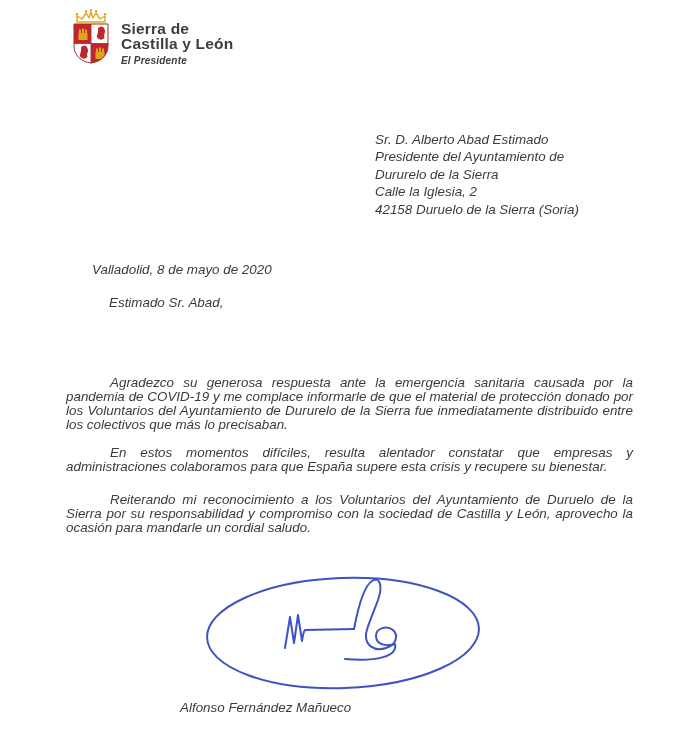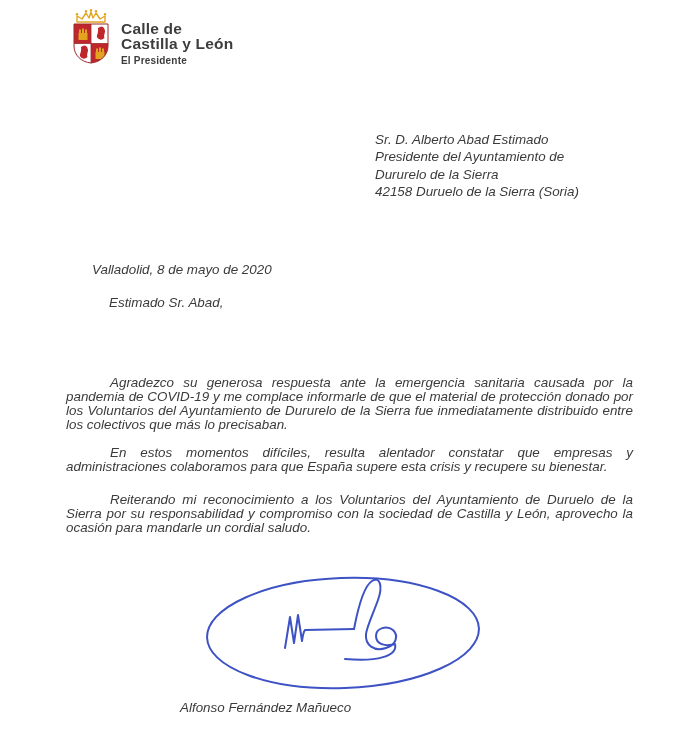--- a/index.html
+++ b/index.html
@@ -9,21 +9,21 @@
     width:677px;height:733px;
     background:#ffffff;
     font-family:"Liberation Sans",sans-serif;
     color:#3a3a3a;
     overflow:hidden;
   }
   
   .letterhead{position:absolute;left:68px;top:7px;display:flex;align-items:flex-start;}
   .lh-text{margin-left:7px;padding-top:14px;}
   .lh-name{font-size:15.5px;font-weight:700;line-height:15px;color:#3d3d3d;letter-spacing:.2px;}
-  .lh-office{font-size:10px;font-weight:700;margin-top:4px;color:#3d3d3d;letter-spacing:.2px;}
+  .lh-office{font-size:10px;font-weight:700;margin-top:4px;color:#3d3d3d;letter-spacing:.2px;font-style:italic;}
   
   .typed{font-style:italic;font-size:13.4px;line-height:17.4px;color:#3b3b3b;}
   .recipient{position:absolute;left:375px;top:131px;}
   .dateline{position:absolute;left:92px;top:261px;}
   .salutation{position:absolute;left:109px;top:294px;}
   .body-block{position:absolute;left:66px;top:376px;width:567px;text-align:justify;}
   .body-block p{margin:0;text-indent:44px;line-height:14px;}
   .body-block p.p1{margin-bottom:14px;}
   .body-block p.p2{margin-bottom:19px;}
   
@@ -73,30 +73,31 @@
 
         <path fill="#c0272d" d="M30,21 q4,-3 6,0 q2,3 0.5,6 q-1,2 0,4 q-3.5,3 -6.5,0.5 q-2,-2 -0.5,-4.5 q1,-3 0.5,-6 z"></path>
 
         <path fill="#c0272d" d="M13,40 q4,-3 6,0 q2,3 0.5,6 q-1,2 0,4 q-3.5,3 -6.5,0.5 q-2,-2 -0.5,-4.5 q1,-3 0.5,-6 z"></path>
       </g>
       <path d="M6,17 H40 V39 C40,48 33,55 23,56 C13,55 6,48 6,39 Z" fill="none" stroke="#9c2b2b" stroke-width="1"></path>
       <line x1="23" y1="17" x2="23" y2="56" stroke="#9c2b2b" stroke-width="0.8"></line>
       <line x1="6" y1="36.5" x2="40" y2="36.5" stroke="#9c2b2b" stroke-width="0.8"></line>
     </svg>
     <div class="lh-text">
-      <div class="lh-name">Calle de</div>
+      <div class="lh-name">Sierra de</div>
       <div class="lh-name">Castilla y León</div>
       <div class="lh-office">El Presidente</div>
     </div>
   </div>
 
   <div class="recipient typed">
     <div>Sr. D. Alberto Abad Estimado</div>
     <div>Presidente del Ayuntamiento de</div>
     <div>Dururelo de la Sierra</div>
+    <div>Calle la Iglesia, 2</div>
     <div>42158 Duruelo de la Sierra (Soria)</div>
   </div>
 
   <div class="dateline typed">Valladolid, 8  de mayo de 2020</div>
 
   <div class="salutation typed">Estimado Sr. Abad,</div>
 
   <div class="body-block typed">
     <p class="p1">Agradezco su generosa respuesta ante la emergencia sanitaria causada por la pandemia de COVID-19 y me complace informarle de que el material de protección donado por los Voluntarios del Ayuntamiento de Dururelo de la Sierra fue inmediatamente distribuido entre los colectivos que más lo precisaban.</p>
     <p class="p2">En estos momentos difíciles, resulta alentador constatar que empresas y administraciones colaboramos para que España supere esta crisis y recupere su bienestar.</p>

